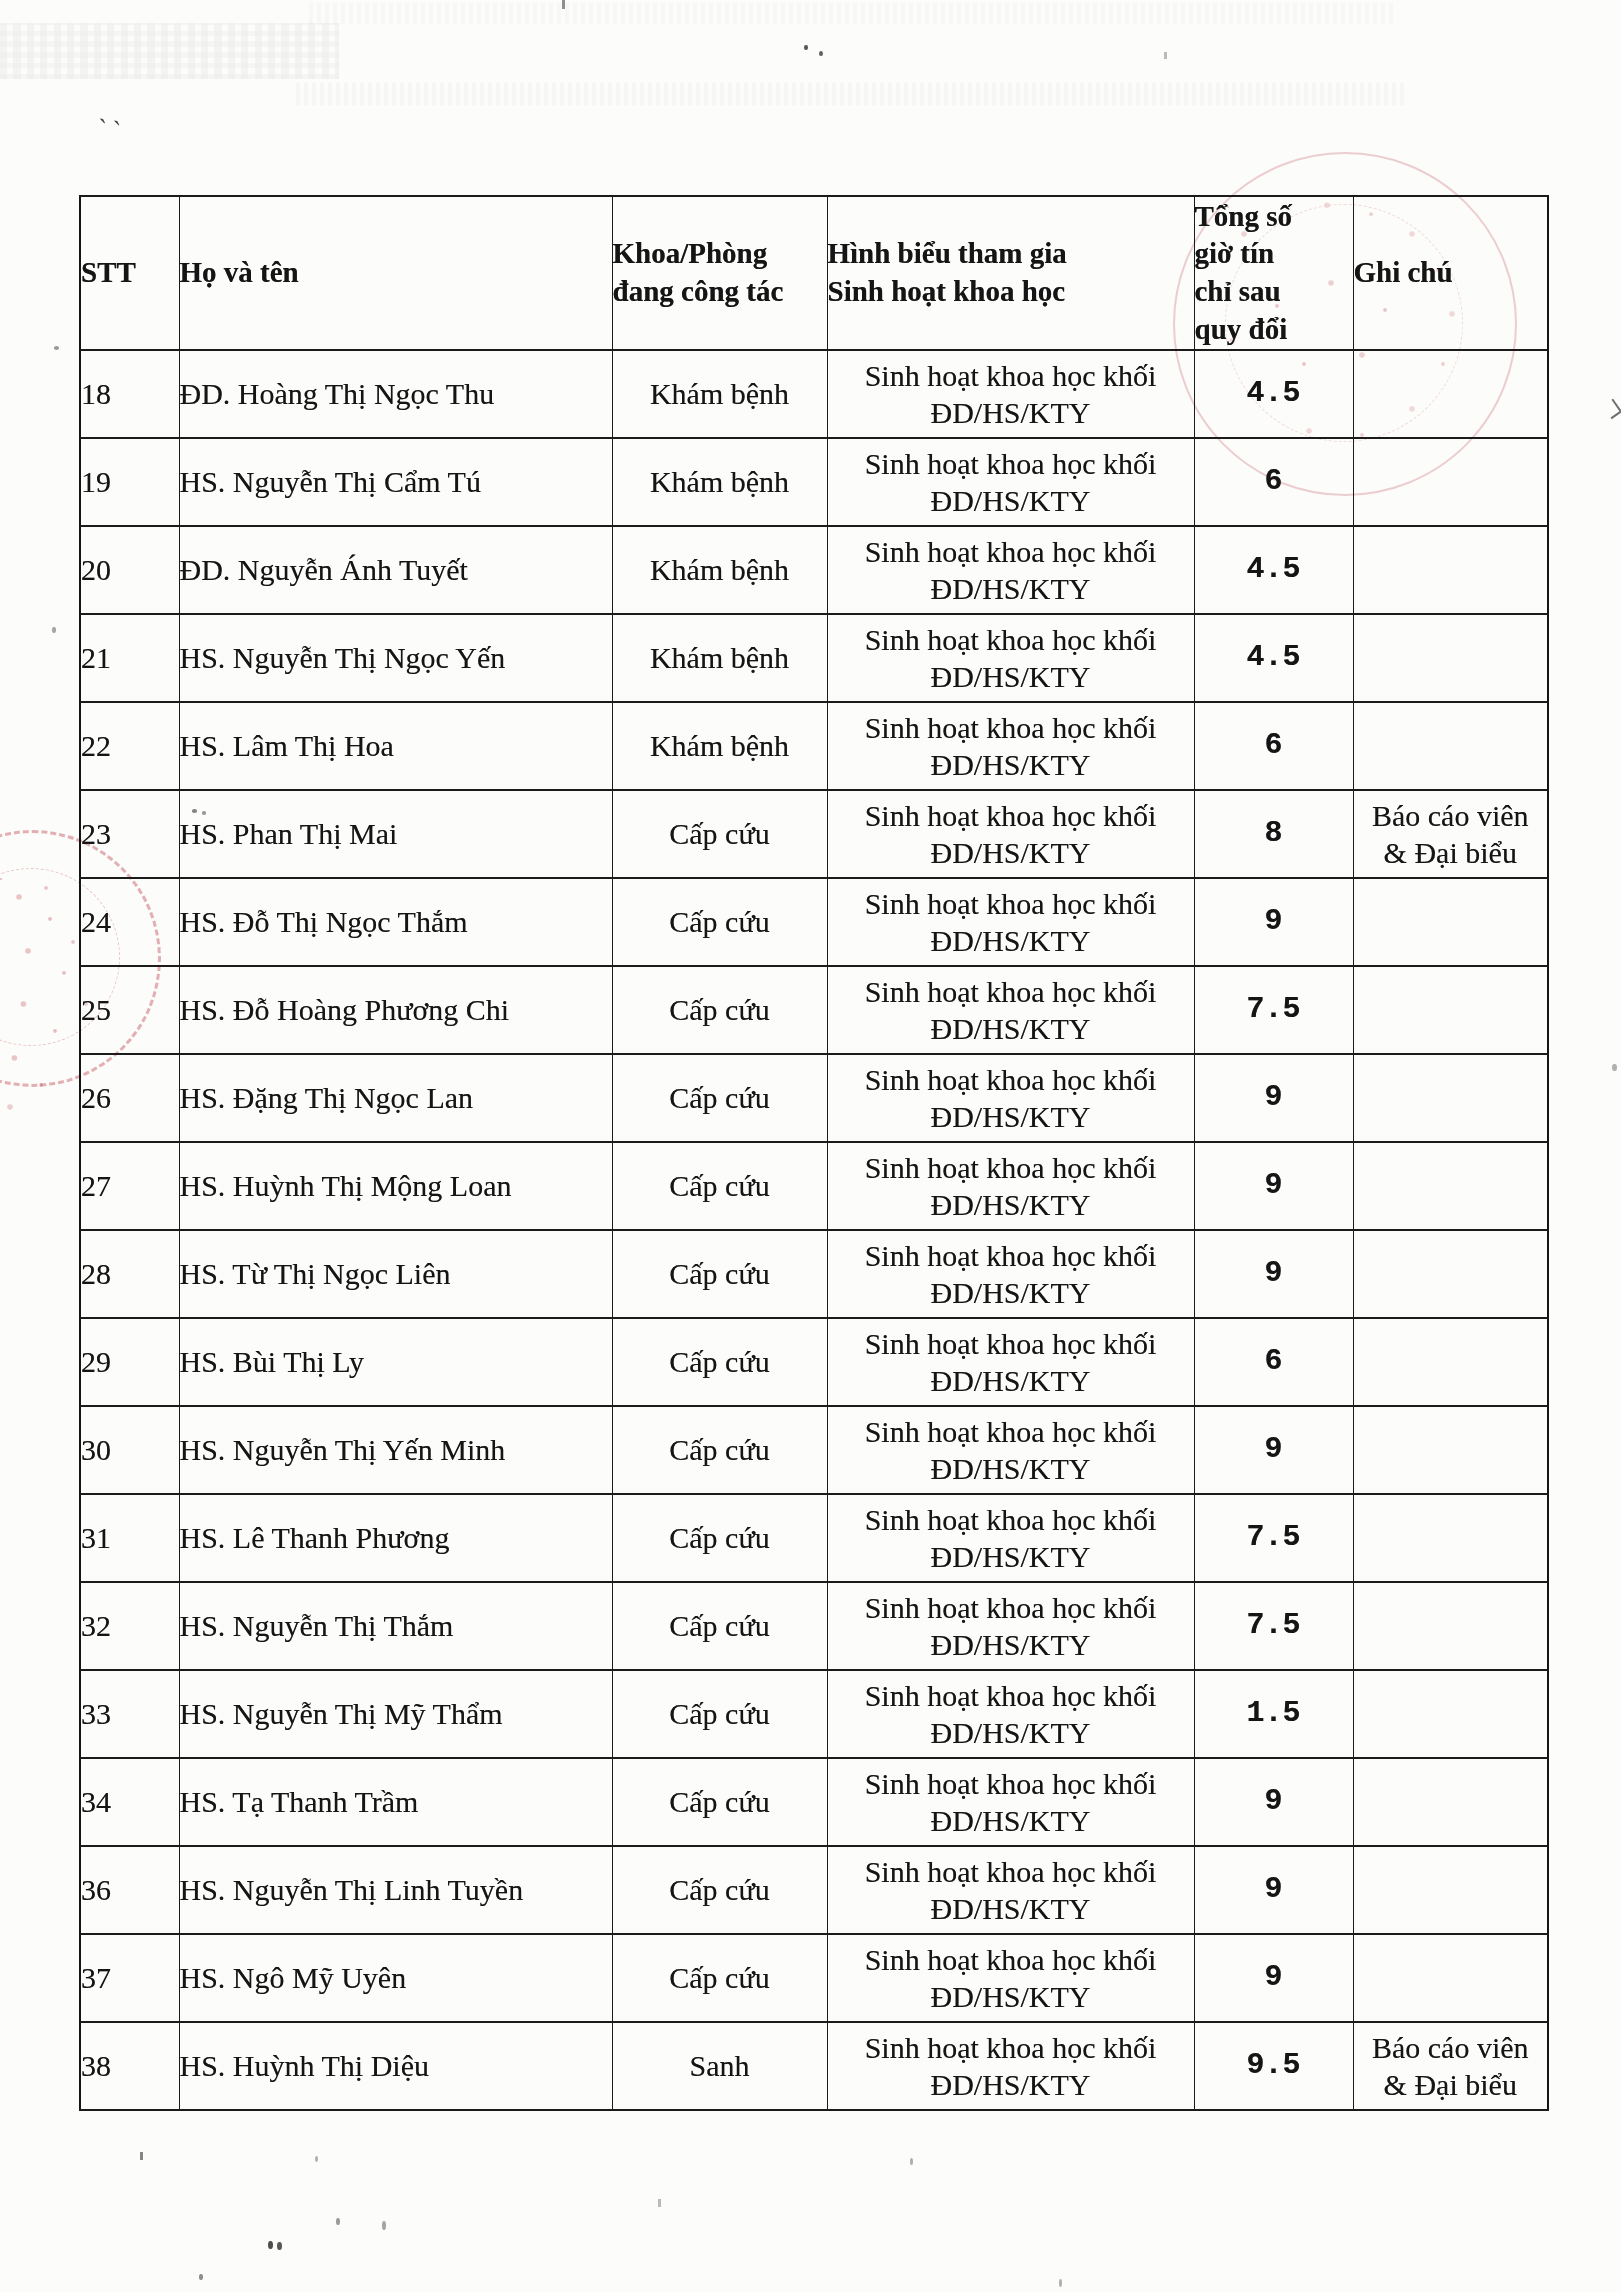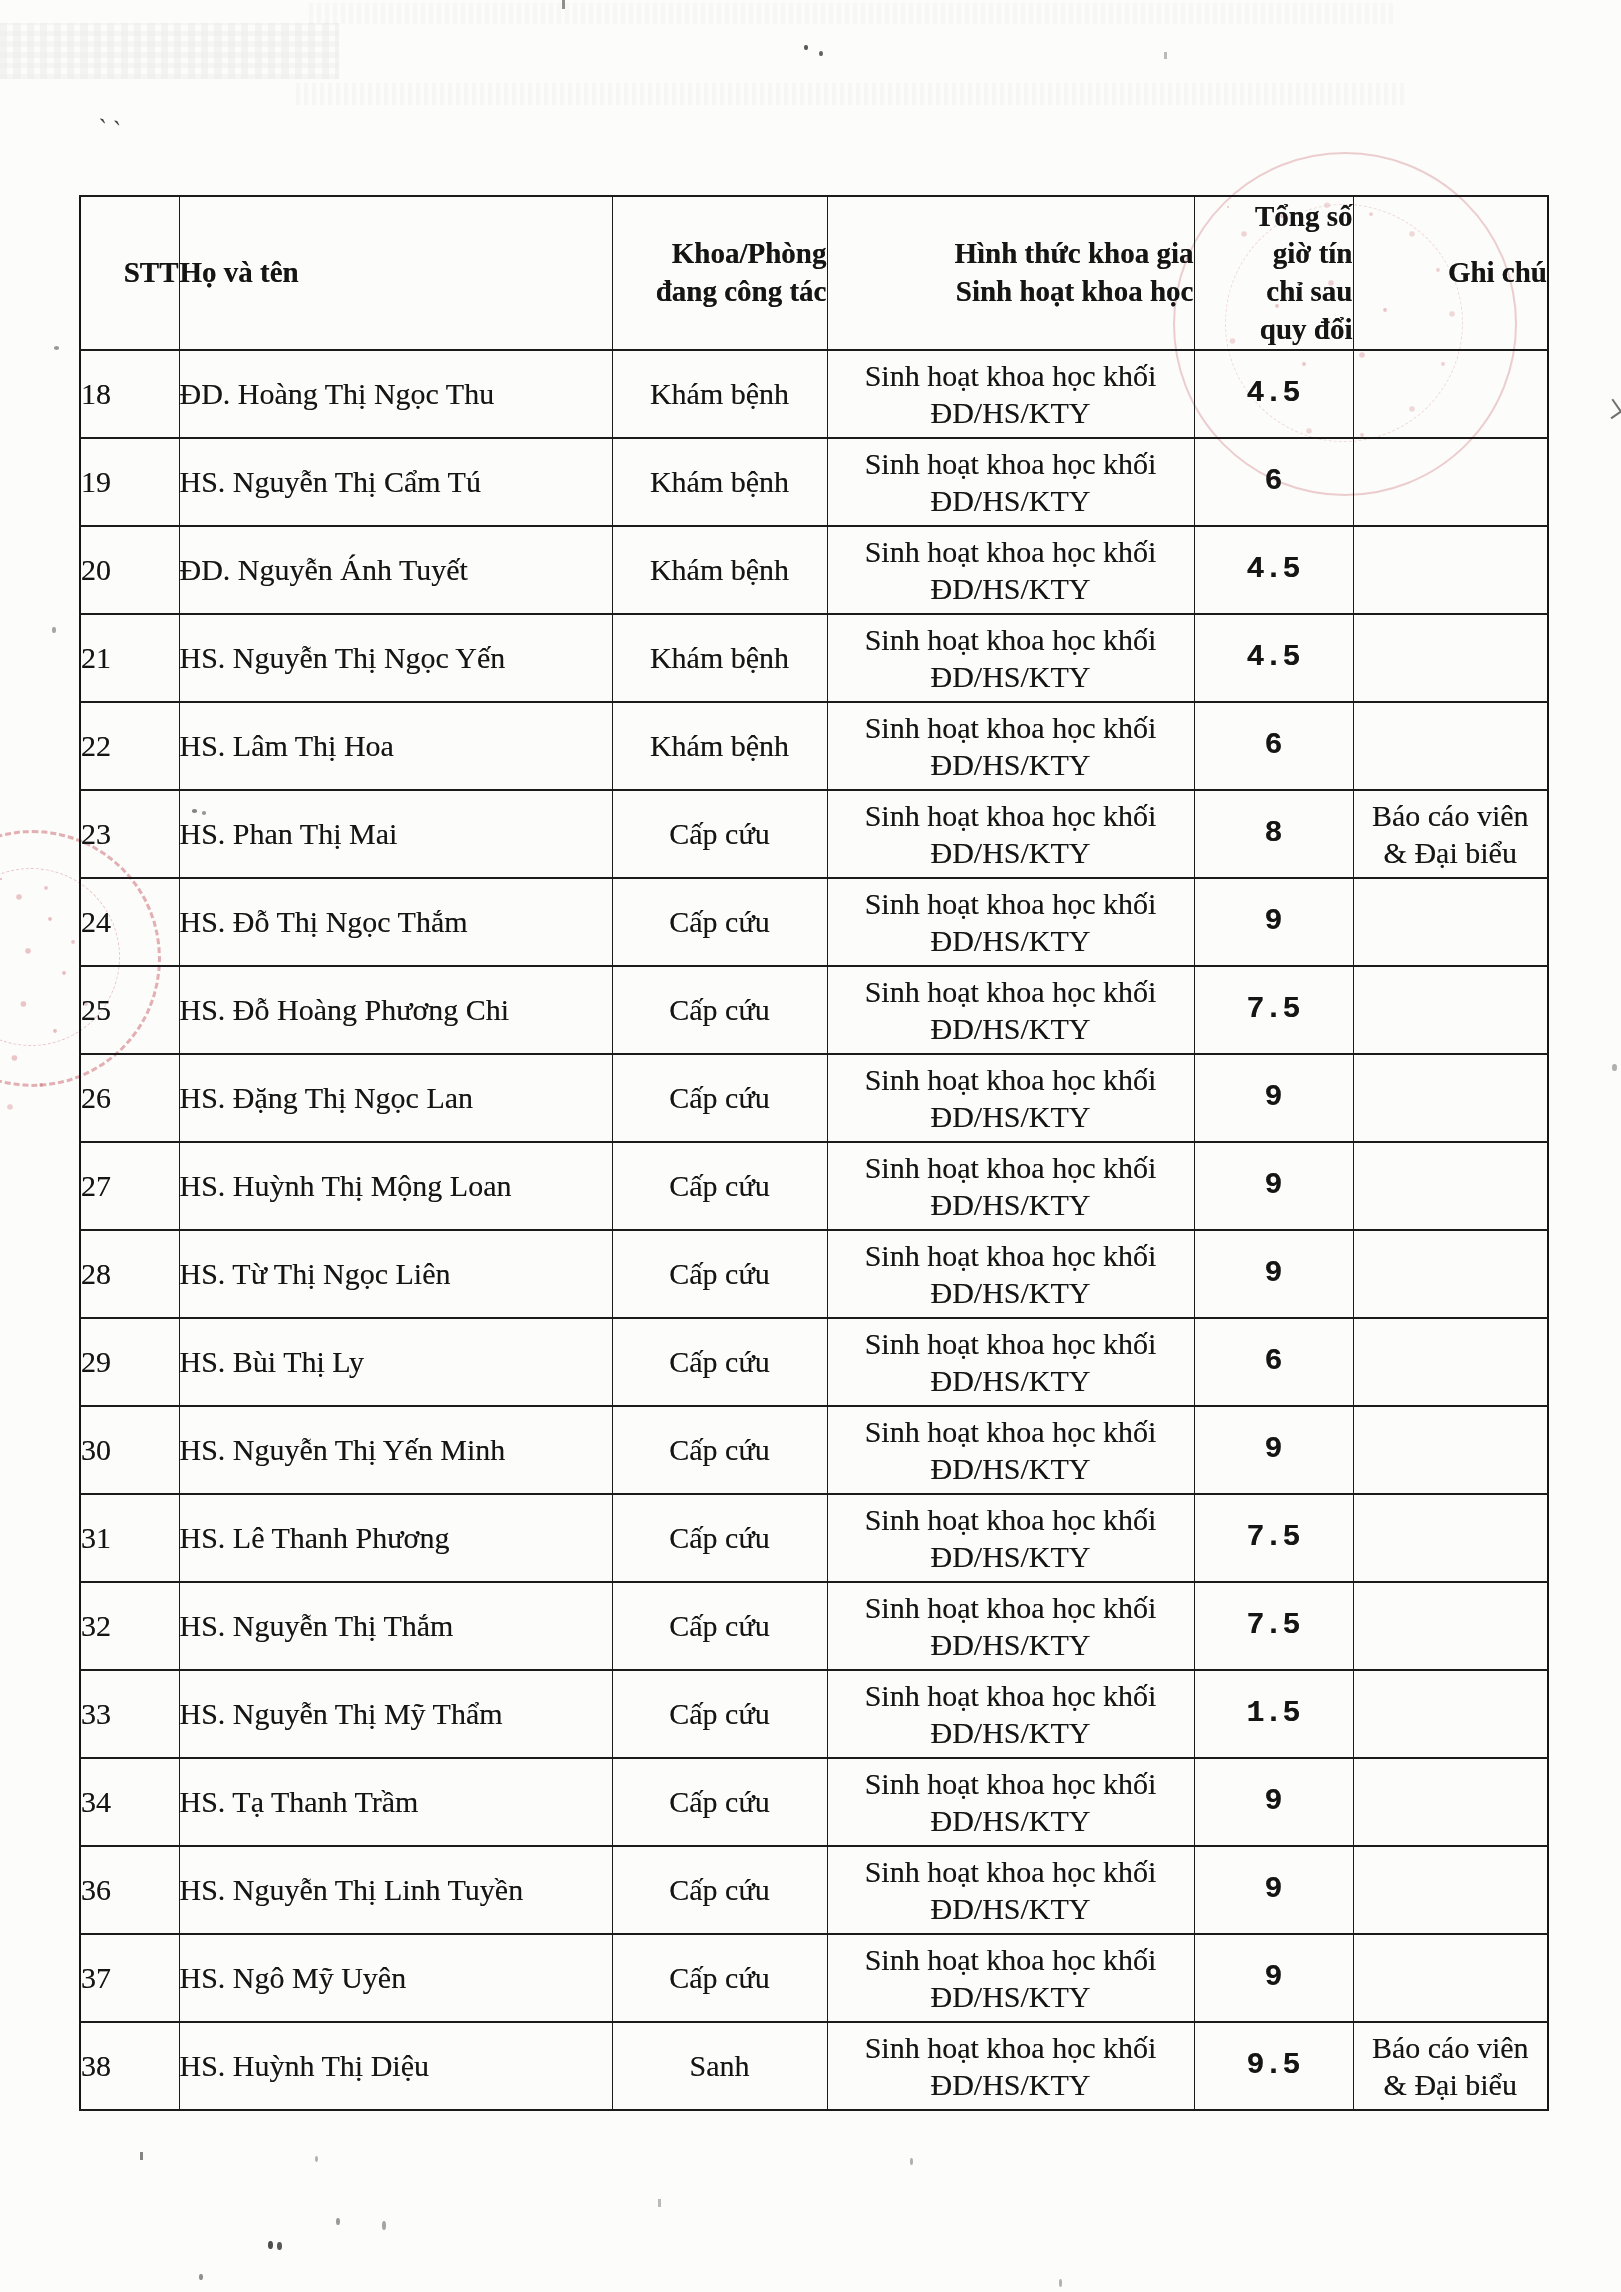--- a/index.html
+++ b/index.html
@@ -31,21 +31,21 @@
     border-top-width:2.7px;border-bottom-width:2.7px;
     vertical-align:middle;
     padding:0;
     overflow:hidden;
   }
   table.roster{border:2.7px solid #151515;}
   thead tr{height:154px;}
   tbody tr{height:88px;}
   th{
     font-weight:bold;font-size:29px;line-height:1.3;
-    text-align:right;
+    text-align:left;
     text-shadow:0 0 0.4px rgba(10,10,10,.6);
   }
   th .wrap{display:inline-block;}
   th.h-name{text-align:left;padding-left:21.5px;}
   th .w-dept{max-width:175px;}
   th .w-act{max-width:282px;}
   th .w-hours{max-width:116px;}
   td{
     font-size:30px;line-height:1.25;
     text-shadow:0 0 0.4px rgba(10,10,10,.5);
@@ -147,21 +147,21 @@
         <col class="c3">
         <col class="c4">
         <col class="c5">
         <col class="c6">
     </colgroup>
     <thead>
       <tr>
         <th>STT</th>
         <th class="h-name">Họ và tên</th>
         <th><span class="wrap w-dept">Khoa/Phòng đang công tác</span></th>
-        <th><span class="wrap w-act">Hình thức khoa gia Sinh hoạt khoa học</span></th>
+        <th><span class="wrap w-act">Hình biểu tham gia Sinh hoạt khoa học</span></th>
         <th><span class="wrap w-hours">Tổng số giờ tín chỉ sau quy đổi</span></th>
         <th>Ghi chú</th>
       </tr>
     </thead>
     <tbody>
         <tr>
       <td class="c-stt">18</td>
       <td class="c-name">ĐD. Hoàng Thị Ngọc Thu</td>
       <td class="c-dept">Khám bệnh</td>
       <td class="c-activity"><span class="wrap-act">Sinh hoạt khoa học khối ĐD/HS/KTY</span></td>

